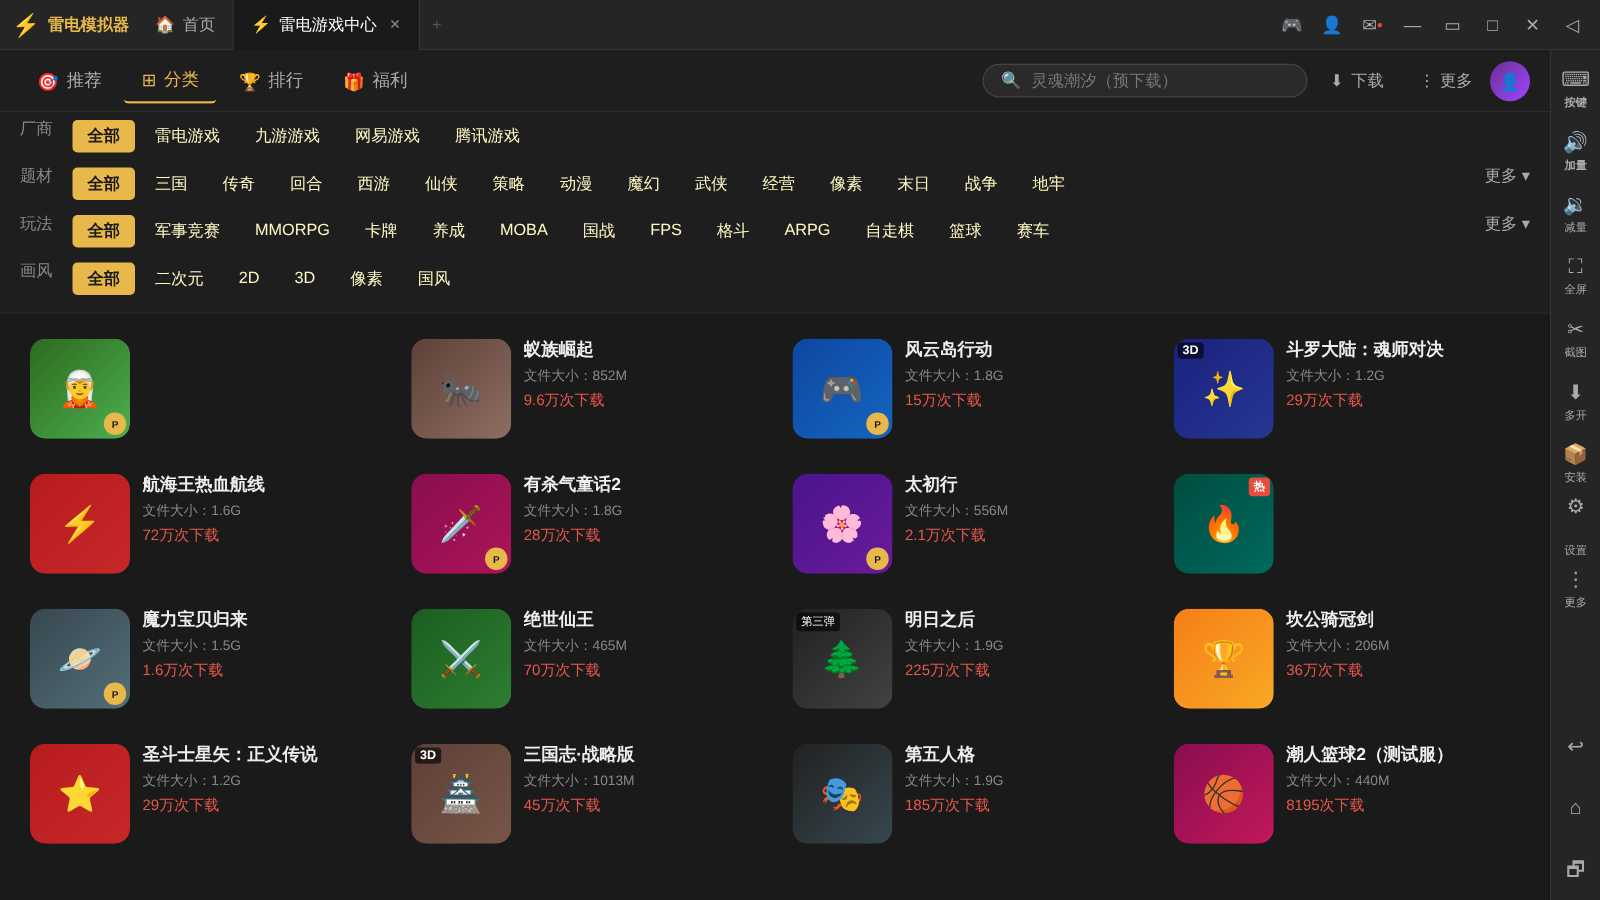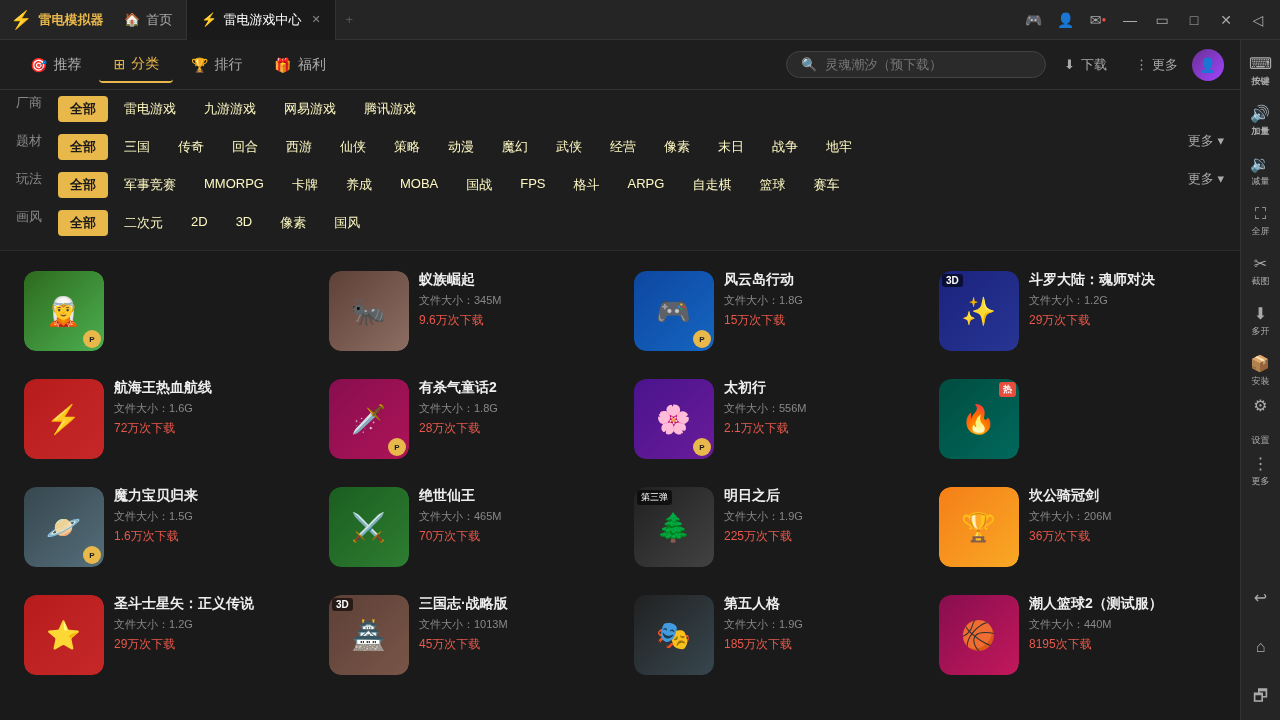--- a/index.html
+++ b/index.html
@@ -487,21 +487,21 @@
   </div>
         <div class="game-card">
     <div class="game-icon">
       <div class="game-icon-bg icon-ant">
         🐜
       </div>
 
     </div>
     <div class="game-info">
       <div class="game-name">蚁族崛起</div>
-      <div class="game-size">文件大小：345M</div>
+      <div class="game-size">文件大小：852M</div>
       <div class="game-downloads">9.6万次下载</div>
     </div>
   </div>
         <div class="game-card">
     <div class="game-icon">
       <div class="game-icon-bg icon-wind">
         🎮
       </div>
       <div class="game-badge">P</div>
     </div>

